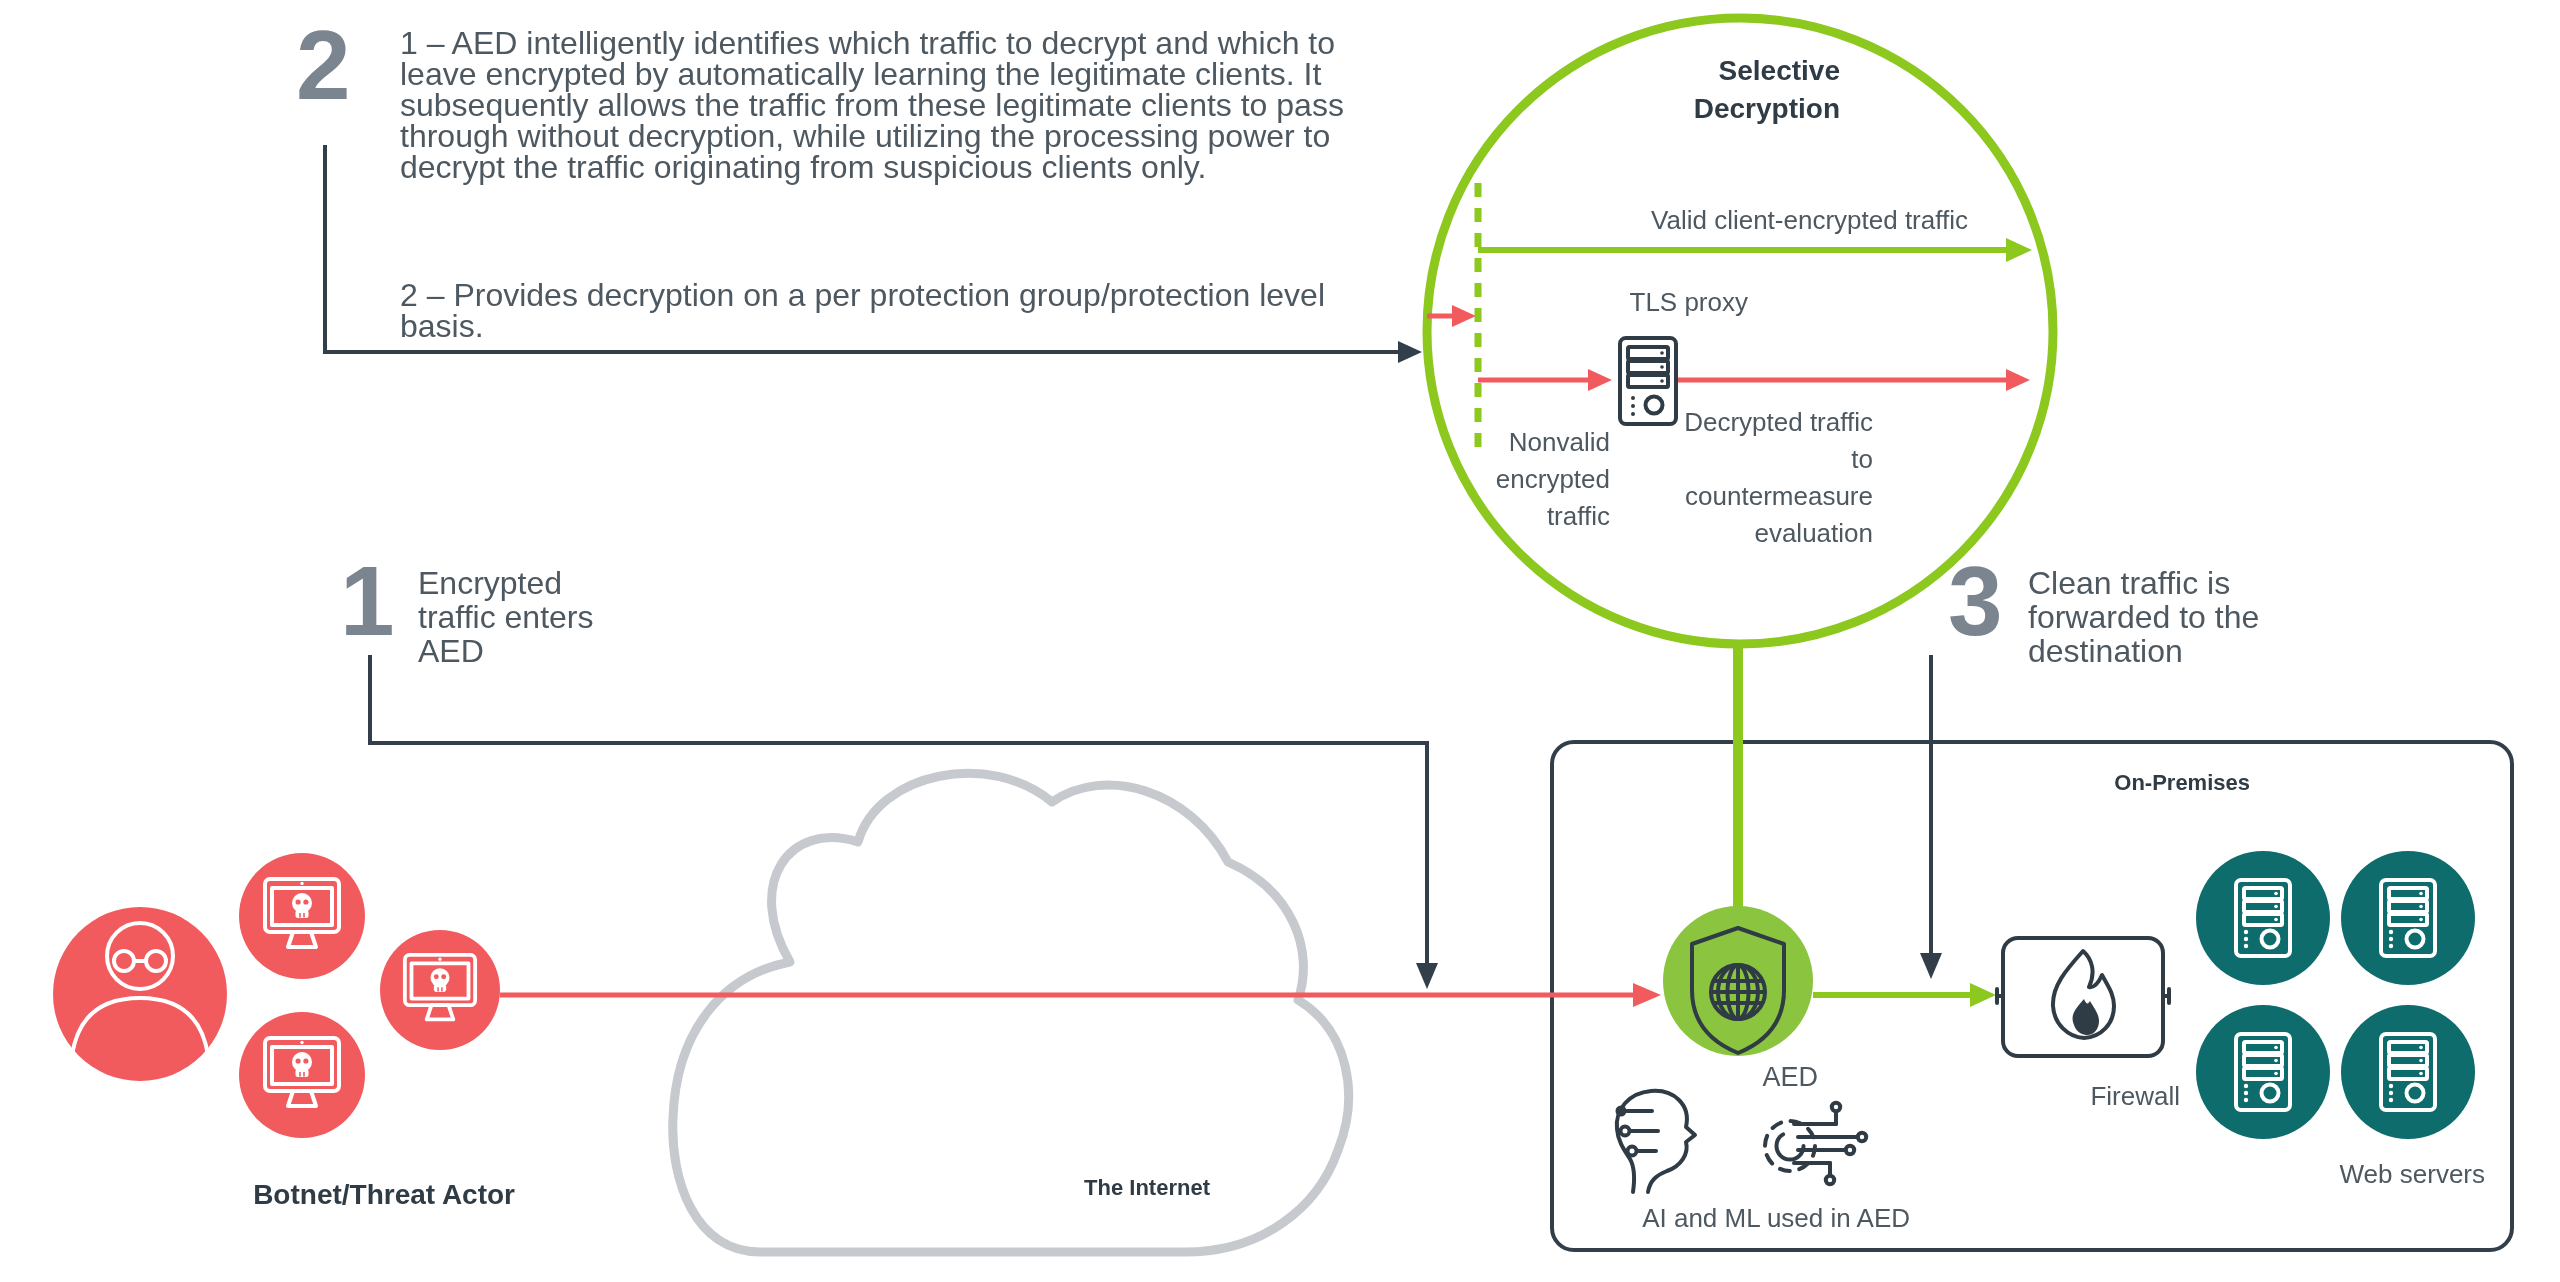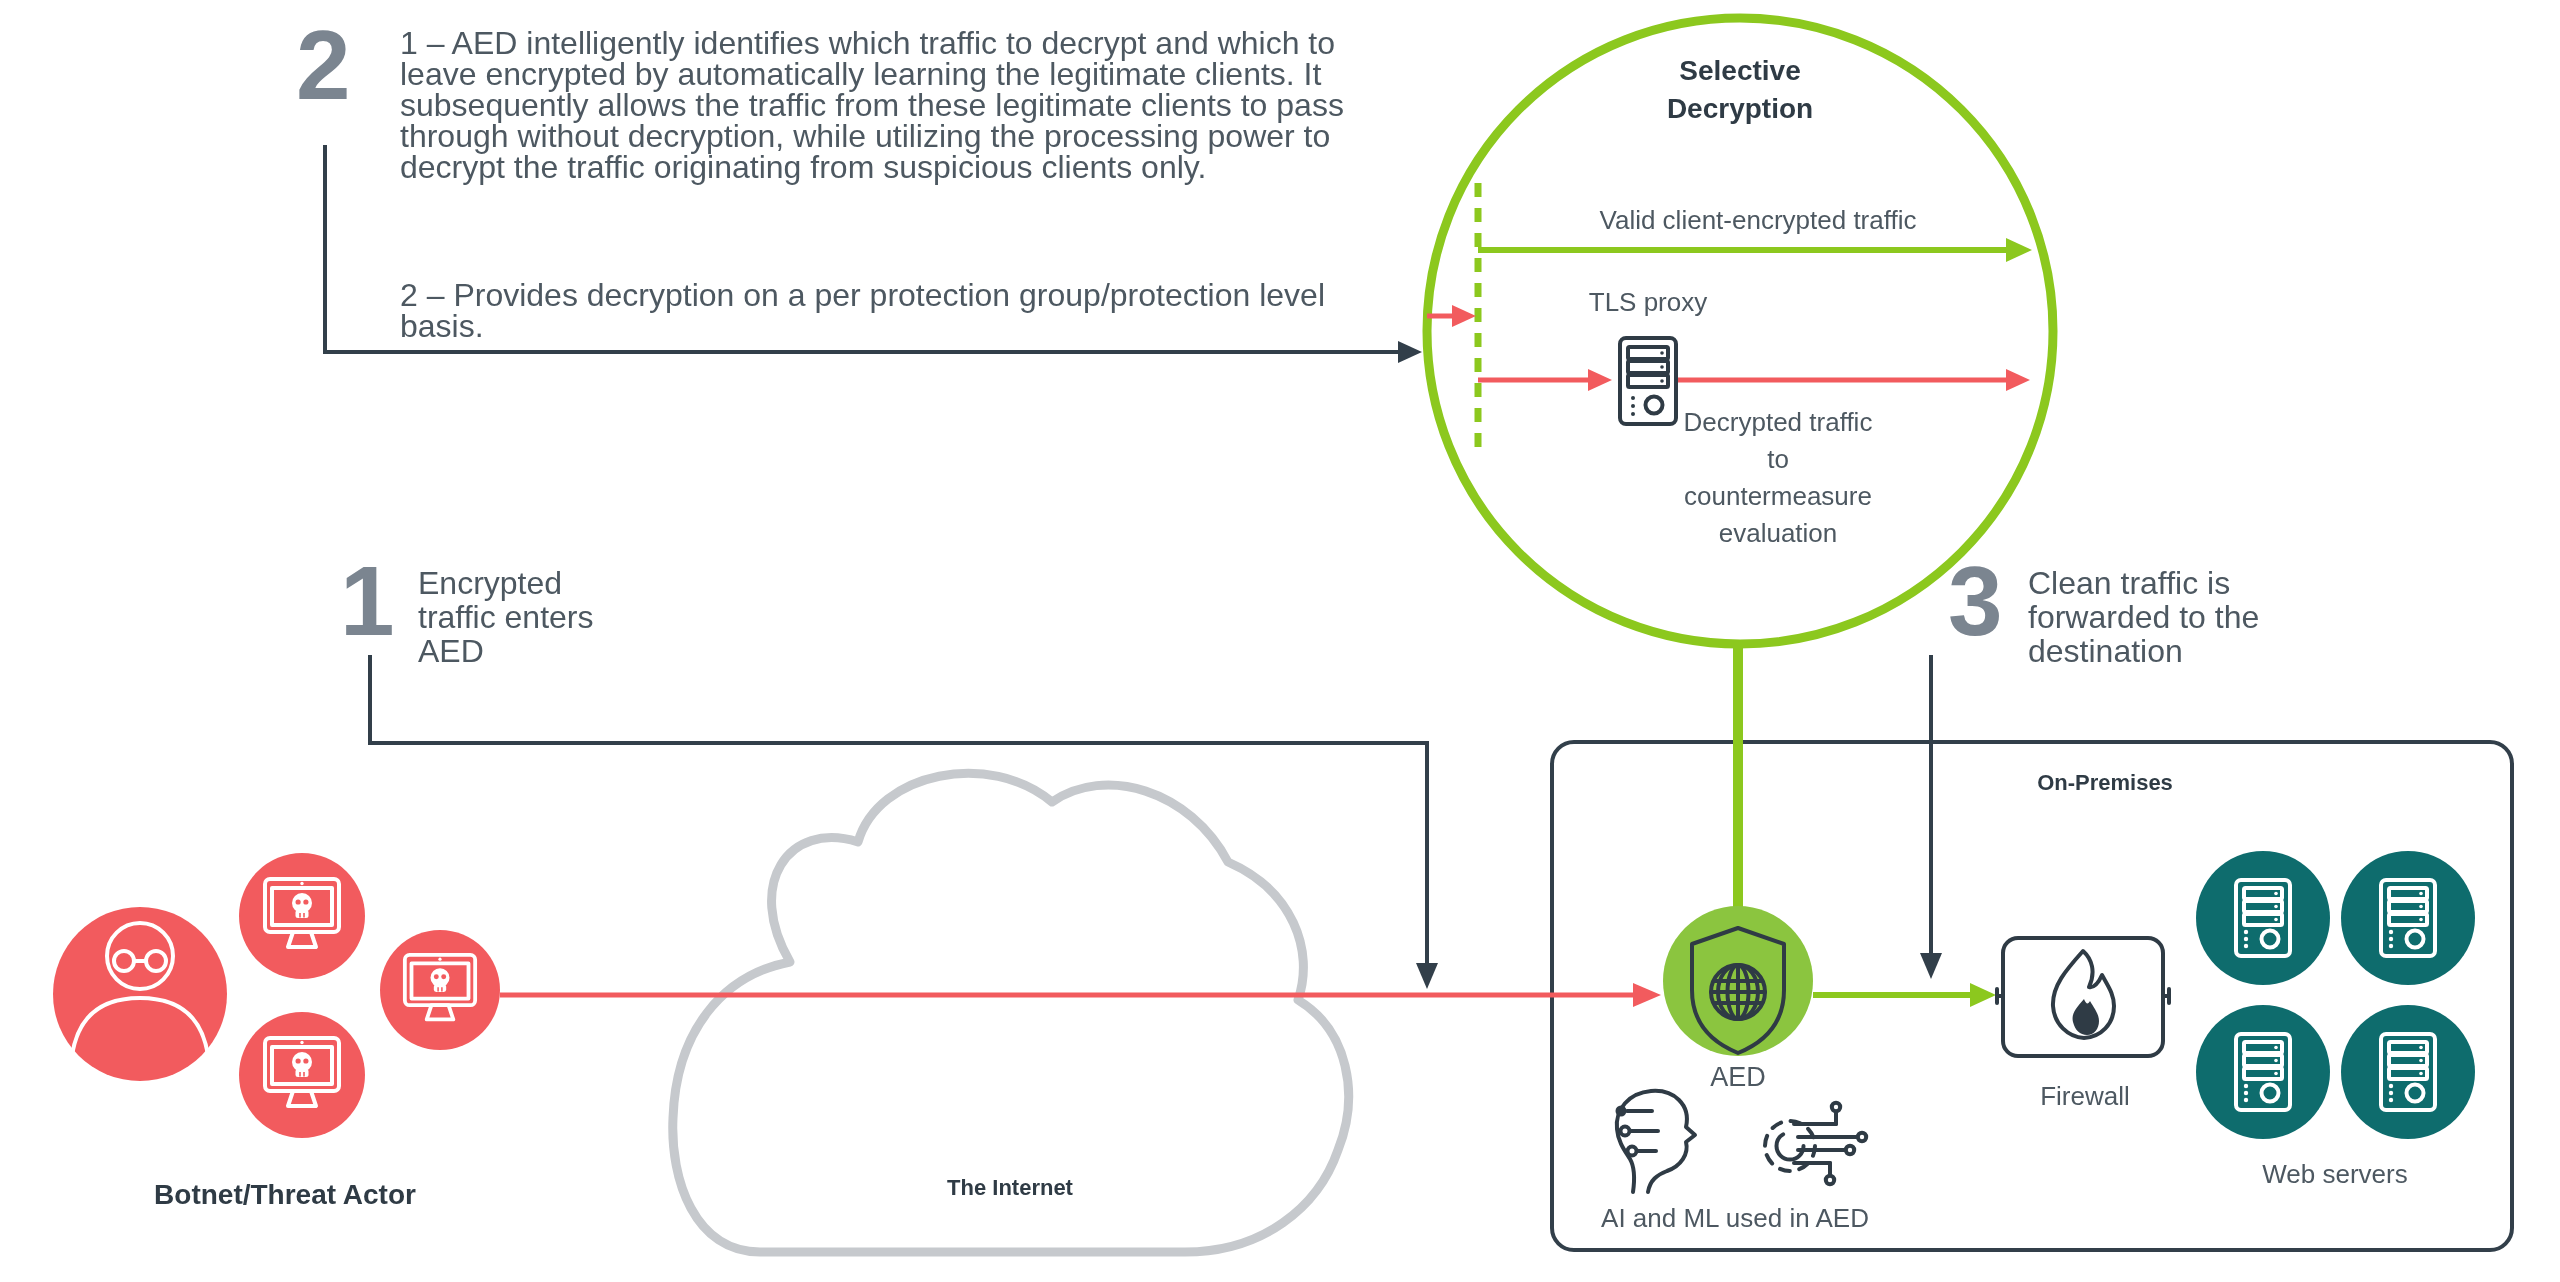--- a/index.html
+++ b/index.html
@@ -11,21 +11,21 @@
     --green-fill:#8BC53F;
     --red:#F25B5E;
     --teal:#0E6C6D;
     --cloud-gray:#C6C9CD;
   }
   html,body{margin:0;padding:0;background:#fff;}
   .stage{position:relative;width:2560px;height:1282px;background:#fff;overflow:hidden;
          font-family:"Liberation Sans","DejaVu Sans",sans-serif;}
   .stage svg{position:absolute;left:0;top:0;}
   .txt{position:absolute;color:var(--text-body);font-size:32px;line-height:31px;}
-  .center{text-align:center;}
+  .center{text-align:right;}
   .bold{font-weight:bold;color:var(--text-dark);}
   .num{position:absolute;font-weight:bold;font-size:98px;line-height:1;color:var(--numeral-gray);}
   .lbl26{font-size:26px;line-height:37px;}
   .lbl28{font-size:28px;line-height:37px;}
   .lbl29{font-size:22px;line-height:34px;}
   
   .ln-slate{stroke:var(--slate);stroke-width:4;fill:none;}
   .ah-slate{fill:var(--slate);stroke:none;}
   .ln-red{stroke:var(--red);stroke-width:5;fill:none;}
   .ah-red{fill:var(--red);stroke:none;}
@@ -251,20 +251,21 @@
 
   <div class="num" style="left:340px;top:552px;">1</div>
   <div class="txt" style="left:418px;top:566px;width:210px;line-height:34px;">Encrypted traffic enters AED</div>
 
   <div class="num" style="left:1948px;top:552px;">3</div>
   <div class="txt" style="left:2028px;top:566px;width:300px;line-height:34px;">Clean traffic is forwarded to the destination</div>
 
   <div class="txt bold center" style="left:1640px;top:52px;width:200px;font-size:28px;line-height:38px;">Selective Decryption</div>
   <div class="txt center lbl26" style="left:1548px;top:202px;width:420px;">Valid client-encrypted traffic</div>
   <div class="txt center lbl26" style="left:1548px;top:284px;width:200px;">TLS proxy</div>
+  <div class="txt center lbl26" style="left:1480px;top:424px;width:130px;">Nonvalid encrypted traffic</div>
   <div class="txt center lbl26" style="left:1667px;top:404px;width:190px;margin-left:16px;">Decrypted traffic to countermeasure evaluation</div>
 
   <div class="txt bold center" style="left:810px;top:1172px;width:400px;font-size:22px;">The Internet</div>
 
   <div class="txt bold center lbl28" style="left:55px;top:1176px;width:460px;">Botnet/Threat Actor</div>
 
   <div class="txt bold center lbl29" style="left:1960px;top:766px;width:290px;">On-Premises</div>
   <div class="txt center" style="left:1658px;top:1062px;width:160px;font-size:27px;">AED</div>
   <div class="txt center lbl26" style="left:1560px;top:1200px;width:350px;">AI and ML used in AED</div>
   <div class="txt center lbl26" style="left:1990px;top:1078px;width:190px;">Firewall</div>

